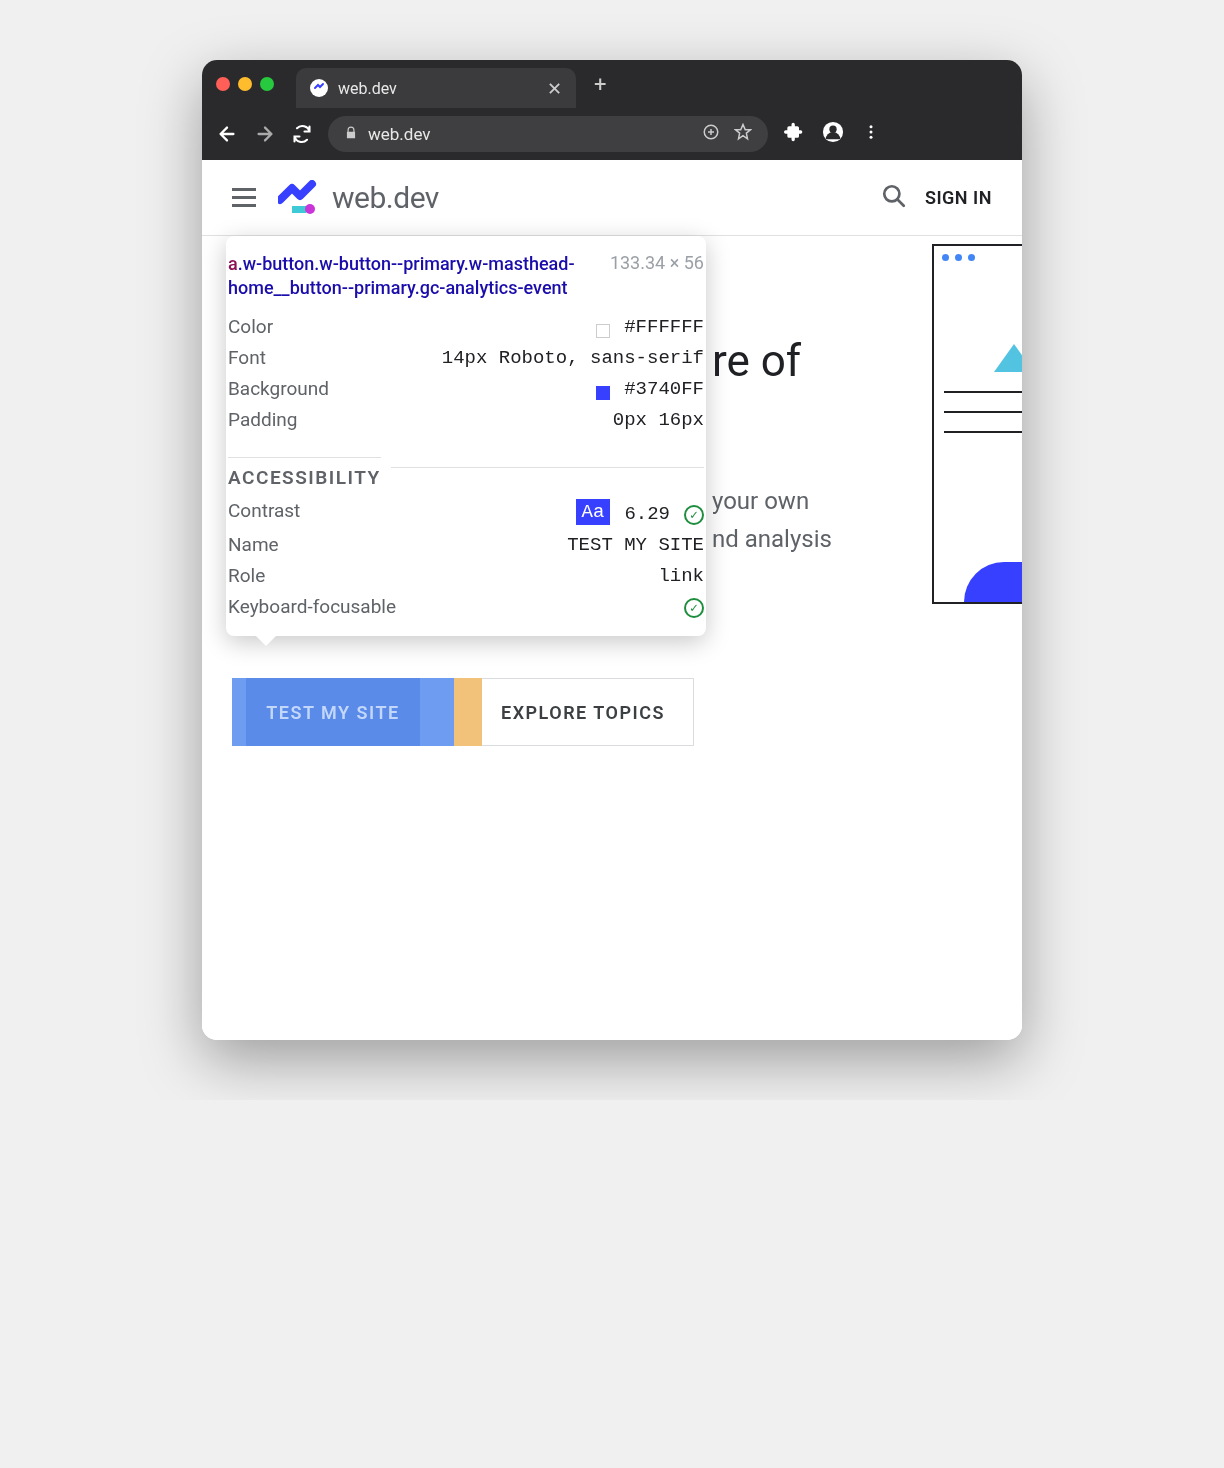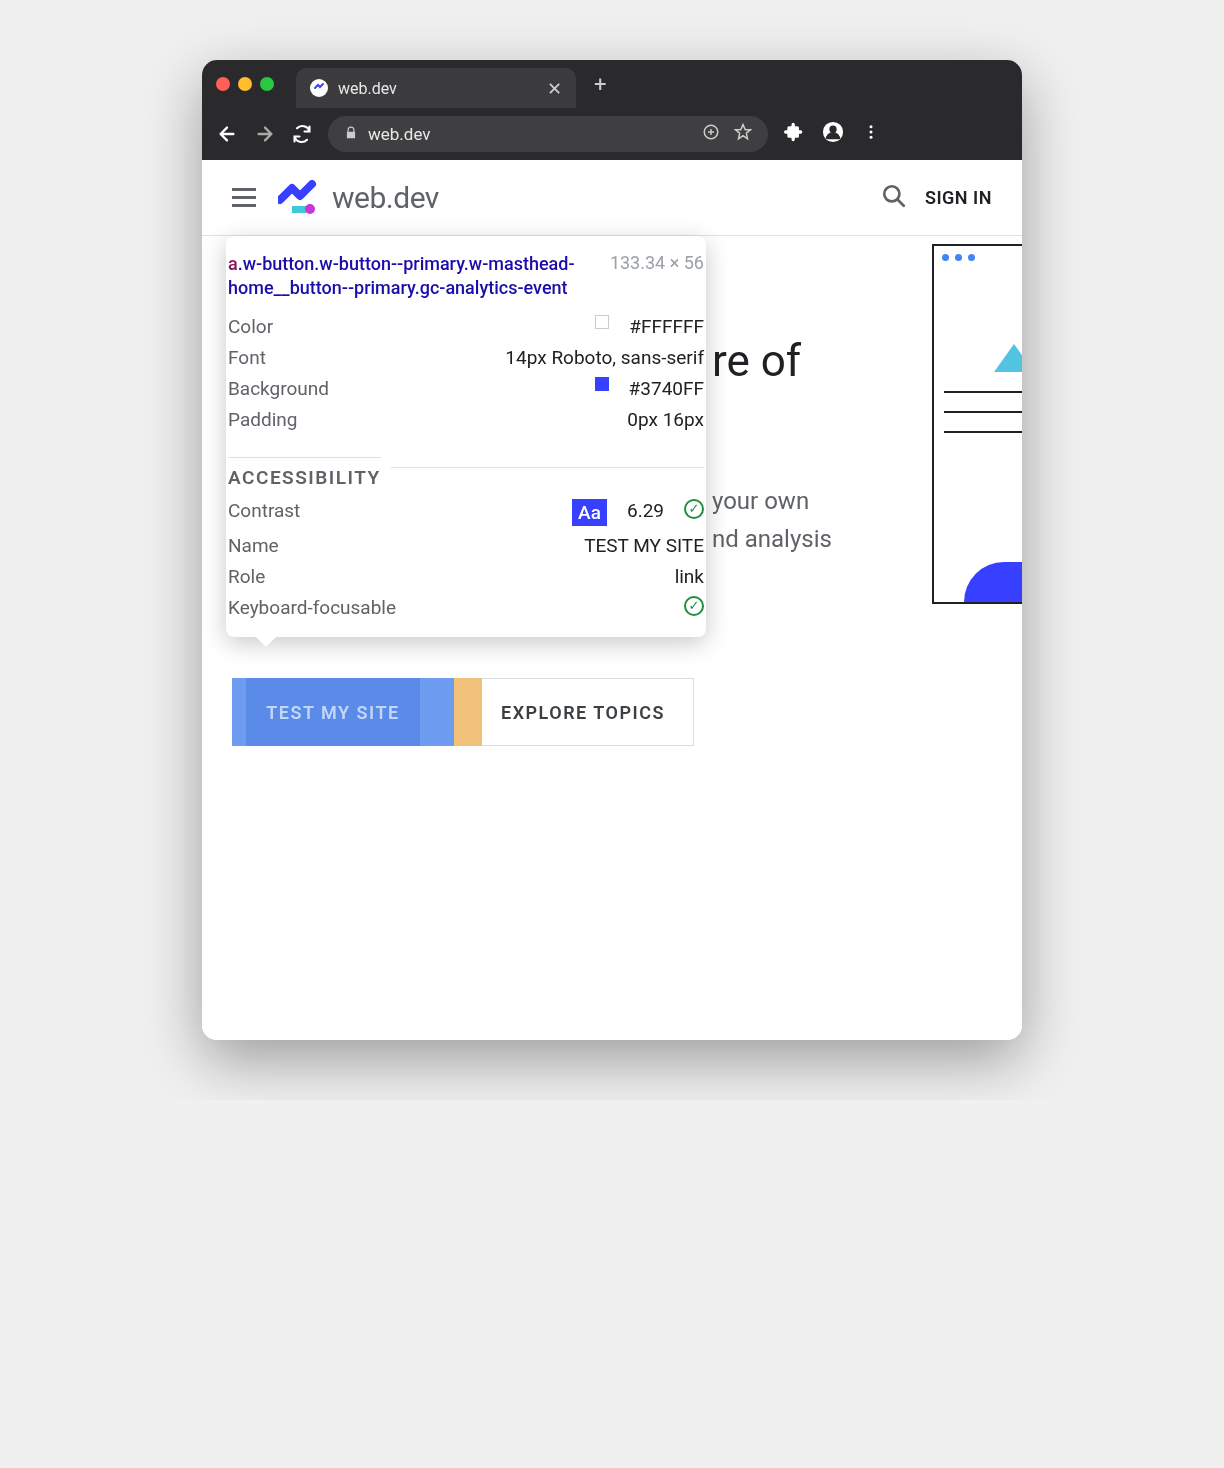--- a/index.html
+++ b/index.html
@@ -211,21 +211,21 @@
   border-left:10px solid transparent;
   border-right:10px solid transparent;
   border-top:10px solid #fff;
 }
 .tt-head { display:flex; gap:12px; margin-bottom:10px; }
 .tt-selector { color:#1a0dab; font-weight:500; flex:1; line-height:1.35; }
 .tt-selector .tag { color:#8a1253; }
 .tt-dims { color:#9aa0a6; white-space:nowrap; }
 .tt-row { display:flex; justify-content:space-between; padding: 4px 0; font-size:19px; }
 .tt-label { color:#5f6368; }
-.tt-val { color:#202124; display:flex; align-items:flex-start; gap:20px; }
+.tt-val { color:#202124; display:flex; align-items:flex-end; gap:14px;font-family:Liberation Mono, monospace; }
 .swatch { width:14px; height:14px; border:1px solid #ccc; display:inline-block; }
 .swatch.blue { background:#3740ff; border-color:#3740ff; }
 .tt-section {
   margin-top: 10px;
   padding-top: 8px;
   border-top: 1px solid #e0e0e0;
   font-size: 19px;
   letter-spacing: 1.5px;
   color: #5f6368;
   font-weight: 600;

